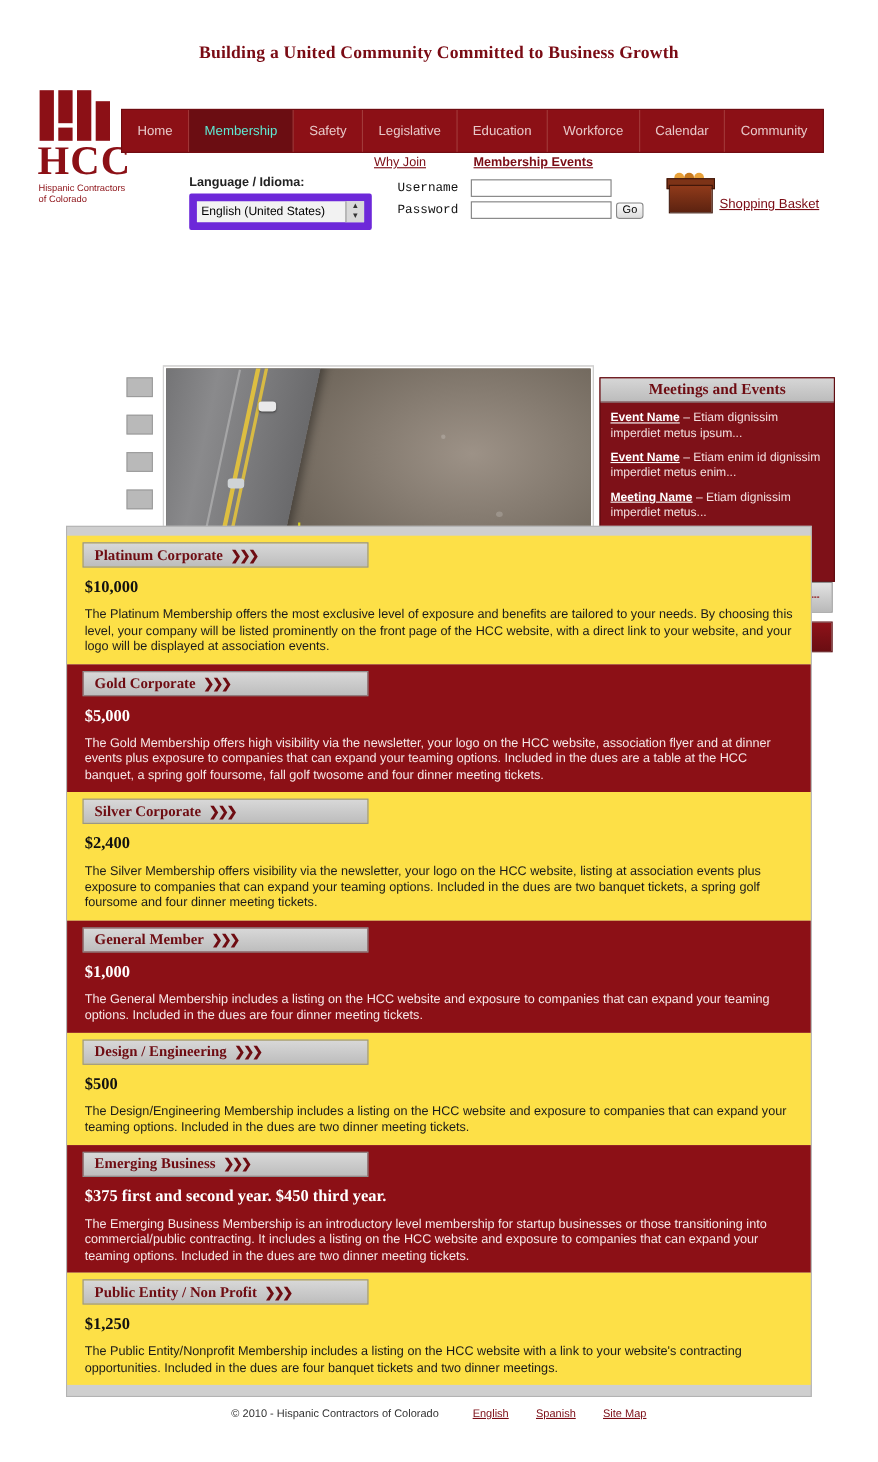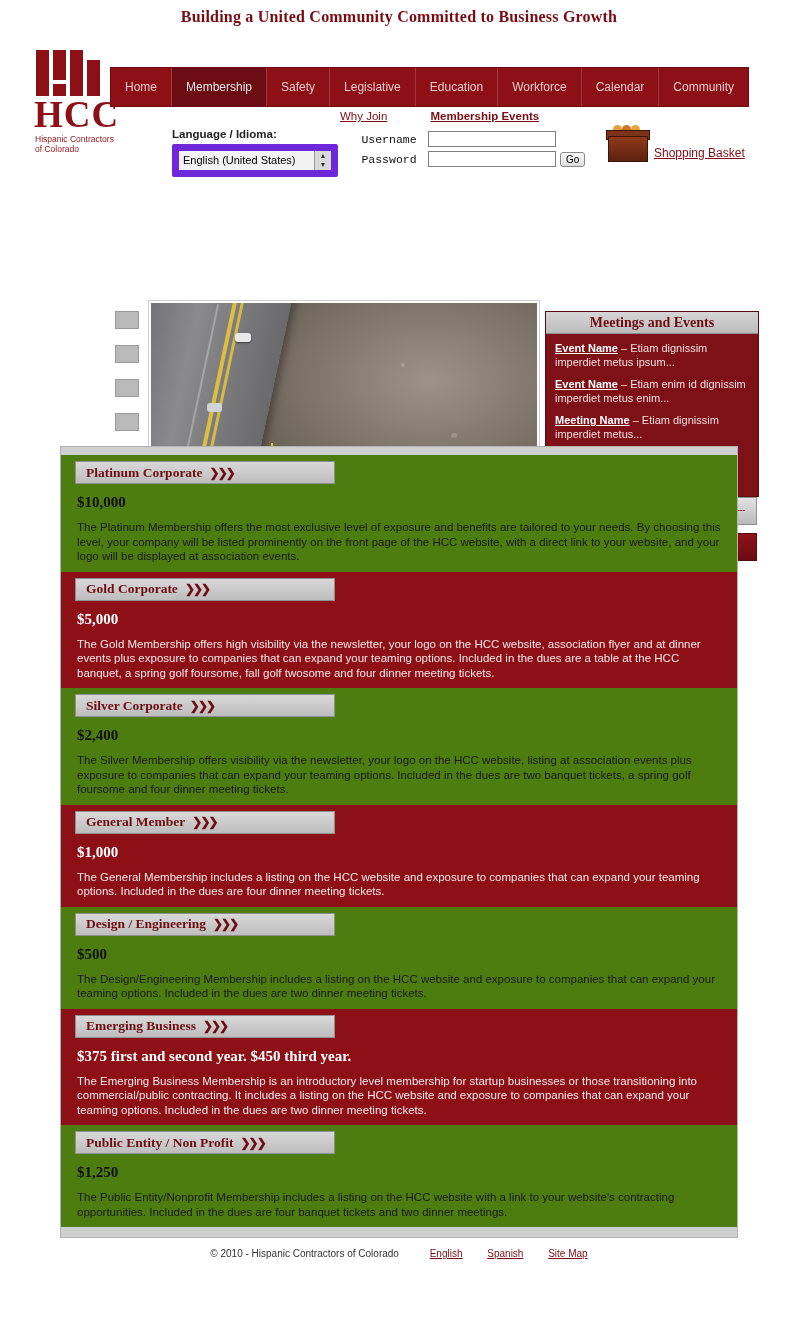--- a/index.html
+++ b/index.html
@@ -10,20 +10,21 @@
   }
   body {
     width: 798px;
     height: 1329px;
     position: relative;
     overflow: hidden;
   }
   .page {
     width: 798px;
     position: relative;
+    margin-top: 32px;
   }
 
   
   .tagline {
     text-align: center;
     font-family: "Liberation Serif", serif;
     font-weight: bold;
     font-size: 16px;
     color: #7a0b14;
     padding: 8px 0 6px 0;
@@ -90,21 +91,21 @@
     padding: 0 14px;
     height: 38px;
     line-height: 38px;
     border-right: 1px solid #a23a3a;
     cursor: pointer;
     white-space: nowrap;
   }
   .nav-item:last-child { border-right: none; }
   .nav-item.active {
     background: #6b0d12;
-    color: #e5e5e5;
+    color: #5eead4;
     text-align: right;
   }
 
   
   .sublinks {
     position: absolute;
     left: 340px;
     top: 78px;
     font-size: 11.5px;
   }
@@ -445,21 +446,21 @@
   .panel {
     position: relative;
     margin: 0 auto;
     width: 676px;
     background: #cfcfcf;
     border: 1px solid #b3b3b3;
     padding: 8px 0 10px 0;
   }
   .tier { position: relative; padding: 0 0 8px 0; }
   .tier.dark { background: #8c1016; }
-  .tier.light { background: #4d7c0f; }
+  .tier.light { background: #fde047; }
   .tier-head {
     position: relative;
     height: 21px;
     width: 248px;
     margin-left: 14px;
     background: linear-gradient(#d8d8d8,#bdbdbd);
     border: 1px solid #8f8f8f;
     display: flex;
     align-items: center;
     padding-left: 10px;

